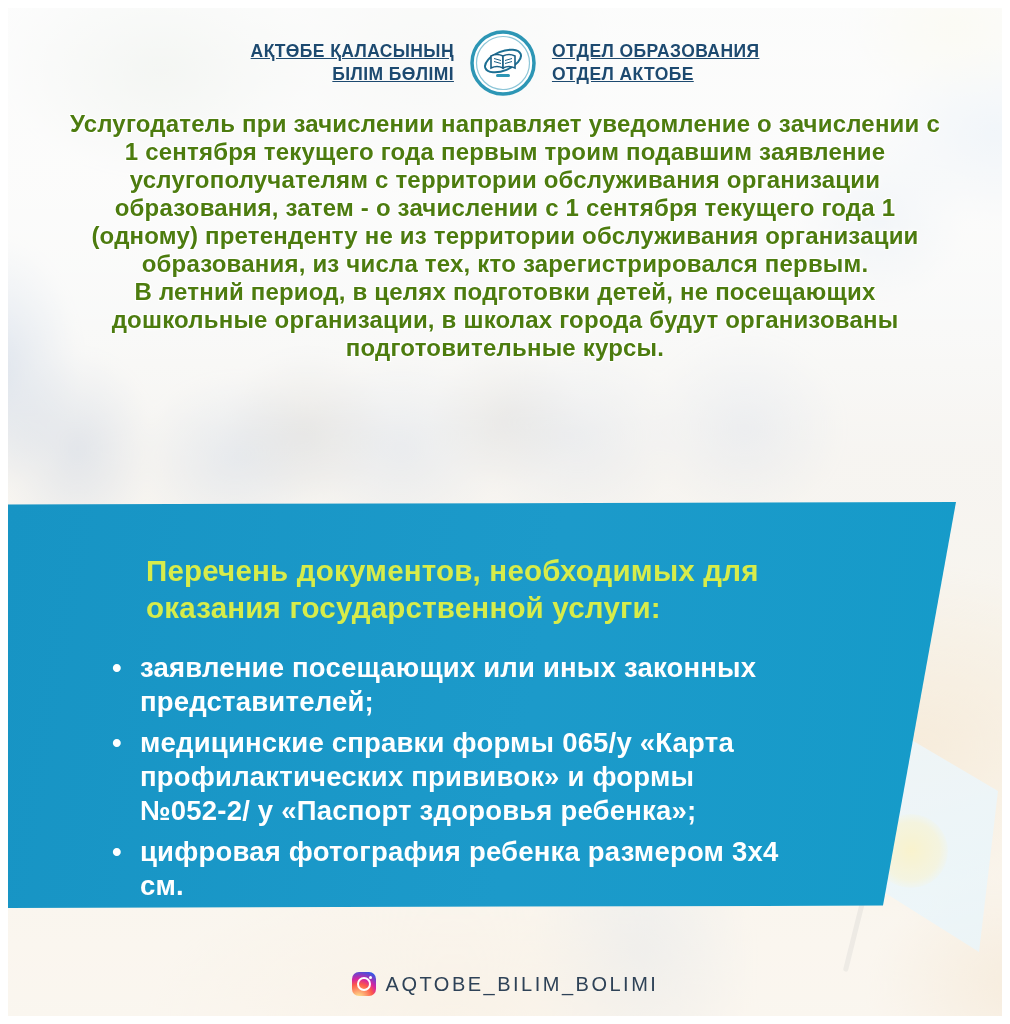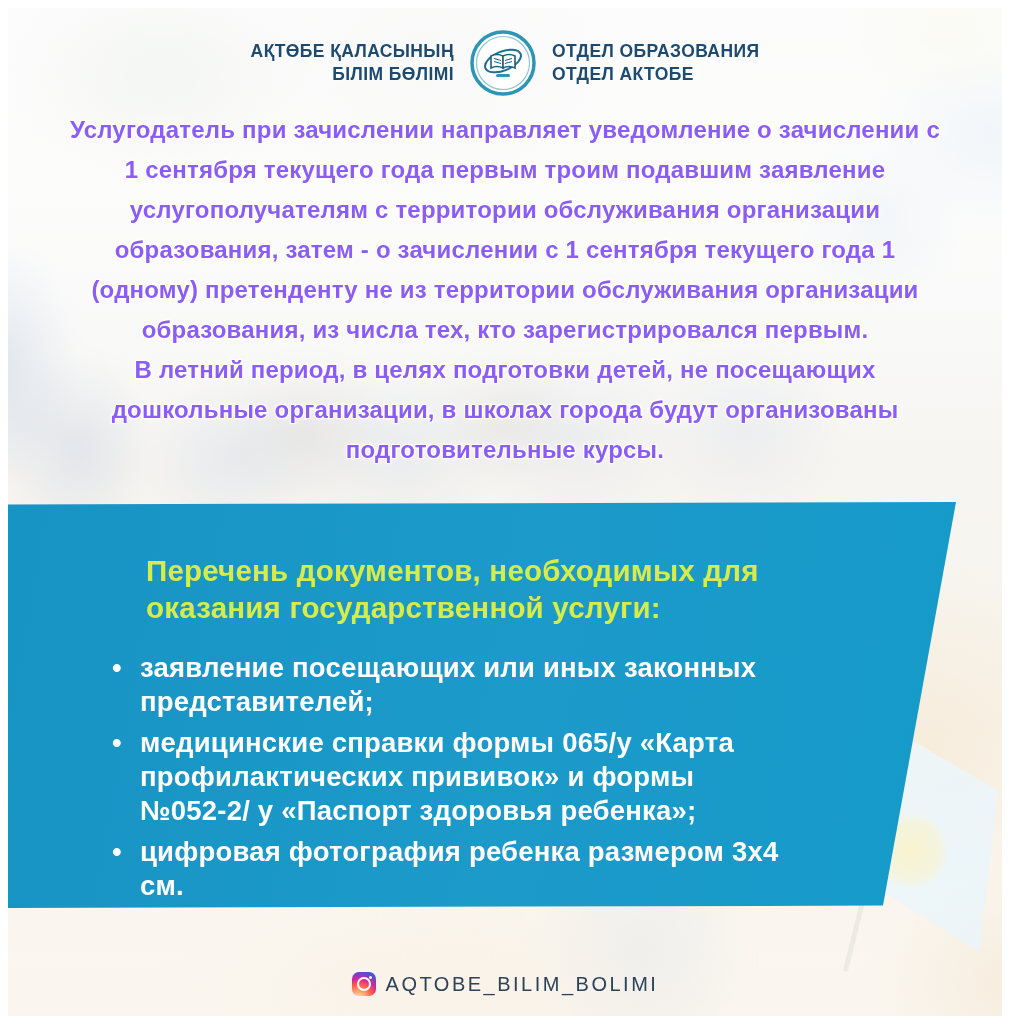--- a/index.html
+++ b/index.html
@@ -55,31 +55,31 @@
                rgba(255,255,255,0.52) 42%,rgba(255,255,255,0.48) 60%,
                rgba(255,255,255,0.55) 84%,rgba(255,255,255,0.62) 100%);
   }
   
   .header{
     position:absolute;top:30px;left:0;width:100%;
     display:flex;justify-content:center;align-items:center;gap:16px;
   }
   .org{
     font-weight:bold;font-size:17.5px;line-height:1.34;letter-spacing:0.4px;
-    color:#1d4a70;text-shadow:0 0 6px rgba(255,255,255,0.9);
+    color:#1d4a70;text-shadow:0 0 6px rgba(255,255,255,0.9);text-decoration:underline;
   }
   .org.kk{text-align:right;}
   .org.ru{text-align:left;}
   .logo{width:66px;height:66px;flex:0 0 auto;}
   
   .main-text{
     position:absolute;top:110px;left:50%;transform:translateX(-50%);
     width:880px;text-align:center;
-    font-weight:bold;font-size:24px;line-height:40px;letter-spacing:0.2px;
-    color:#8b5cf6;
+    font-weight:bold;font-size:24px;line-height:28px;letter-spacing:0.2px;
+    color:#4d7c0f;
     text-shadow:-1px -1px 0 rgba(255,255,255,0.95),1px -1px 0 rgba(255,255,255,0.95),
                 -1px 1px 0 rgba(255,255,255,0.95),1px 1px 0 rgba(255,255,255,0.95),
                 0 0 9px rgba(255,255,255,0.9);
   }
   .main-text p{margin:0;}
   
   .panel{
     position:absolute;left:8px;top:502px;width:948px;height:406px;
     background:linear-gradient(100deg,#1794c4 0%,#1c9aca 55%,#159bc9 100%);
     clip-path:polygon(0 0.6%,100% 0,92.3% 99.4%,0 100%);

